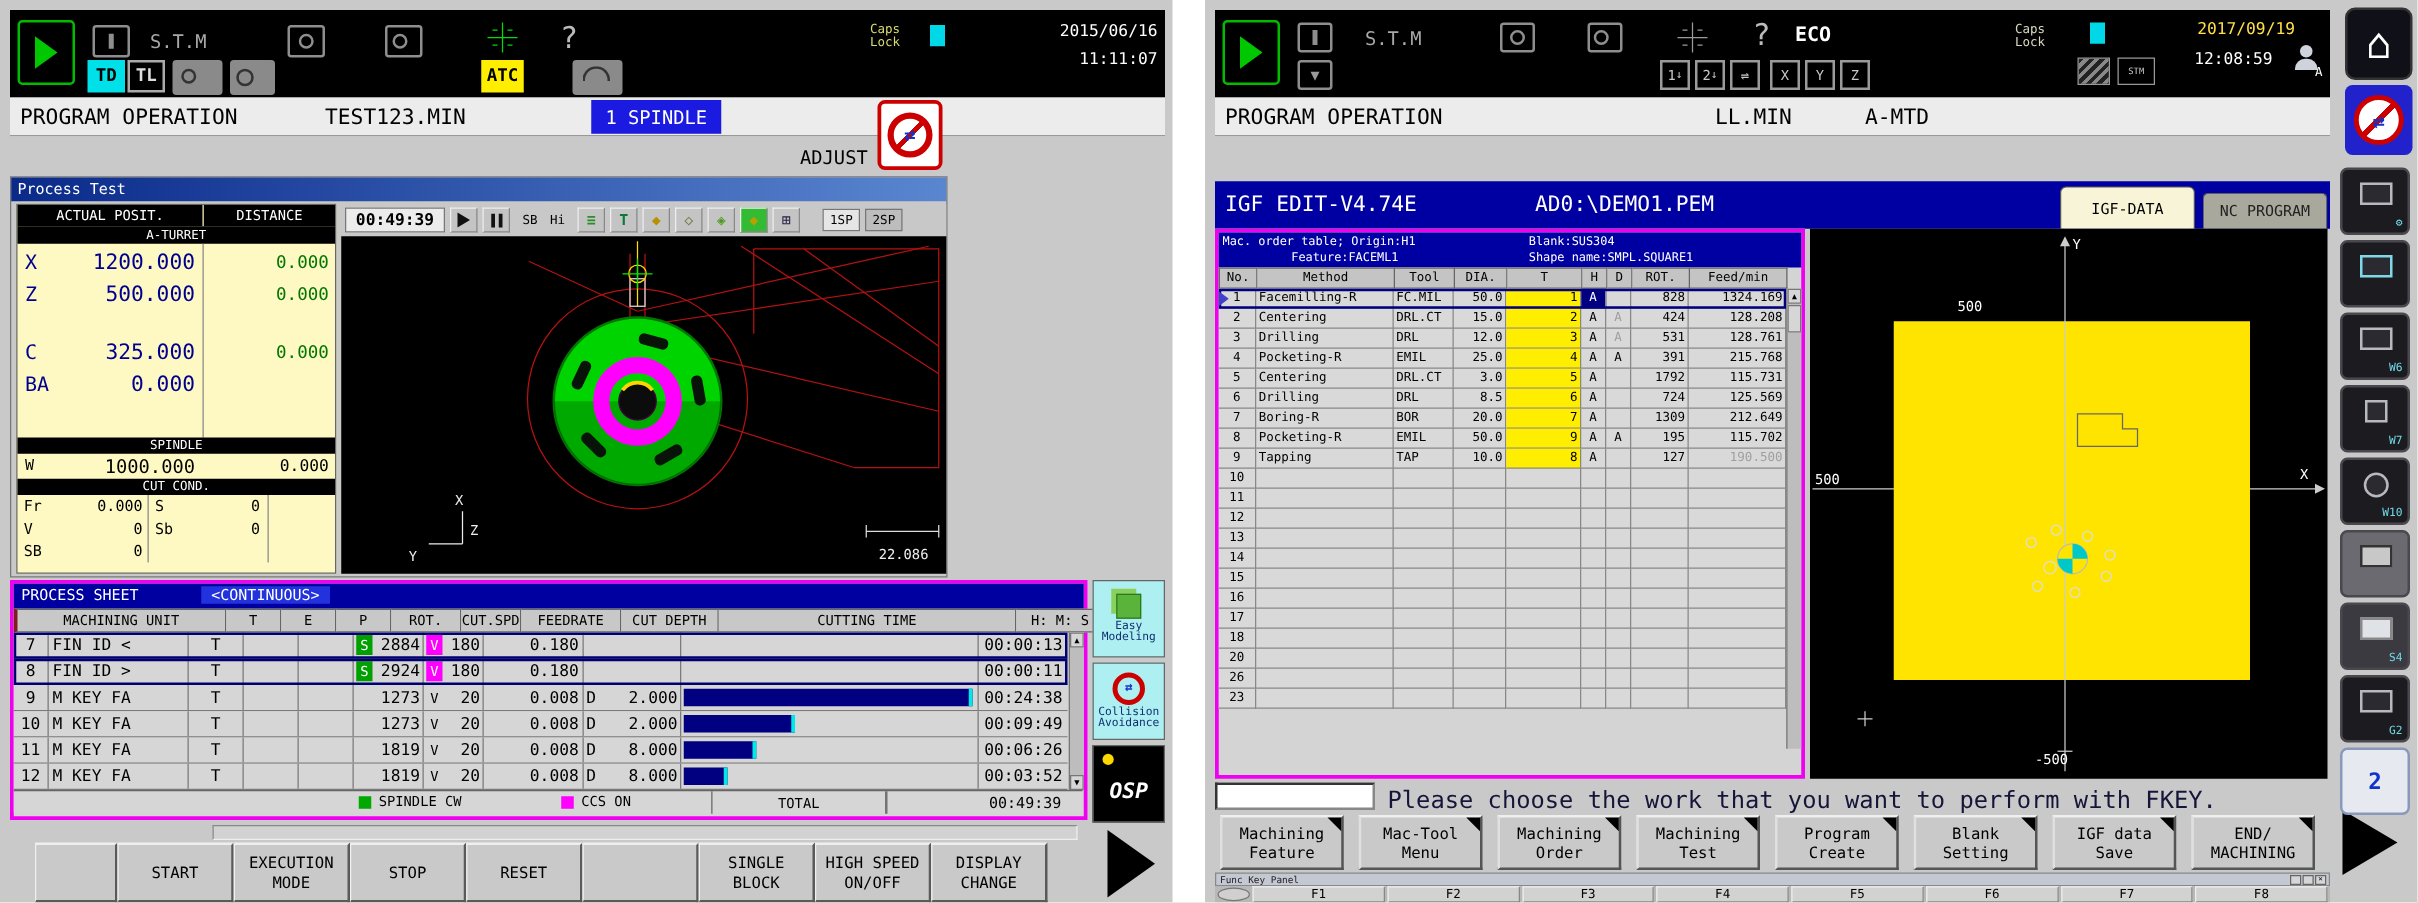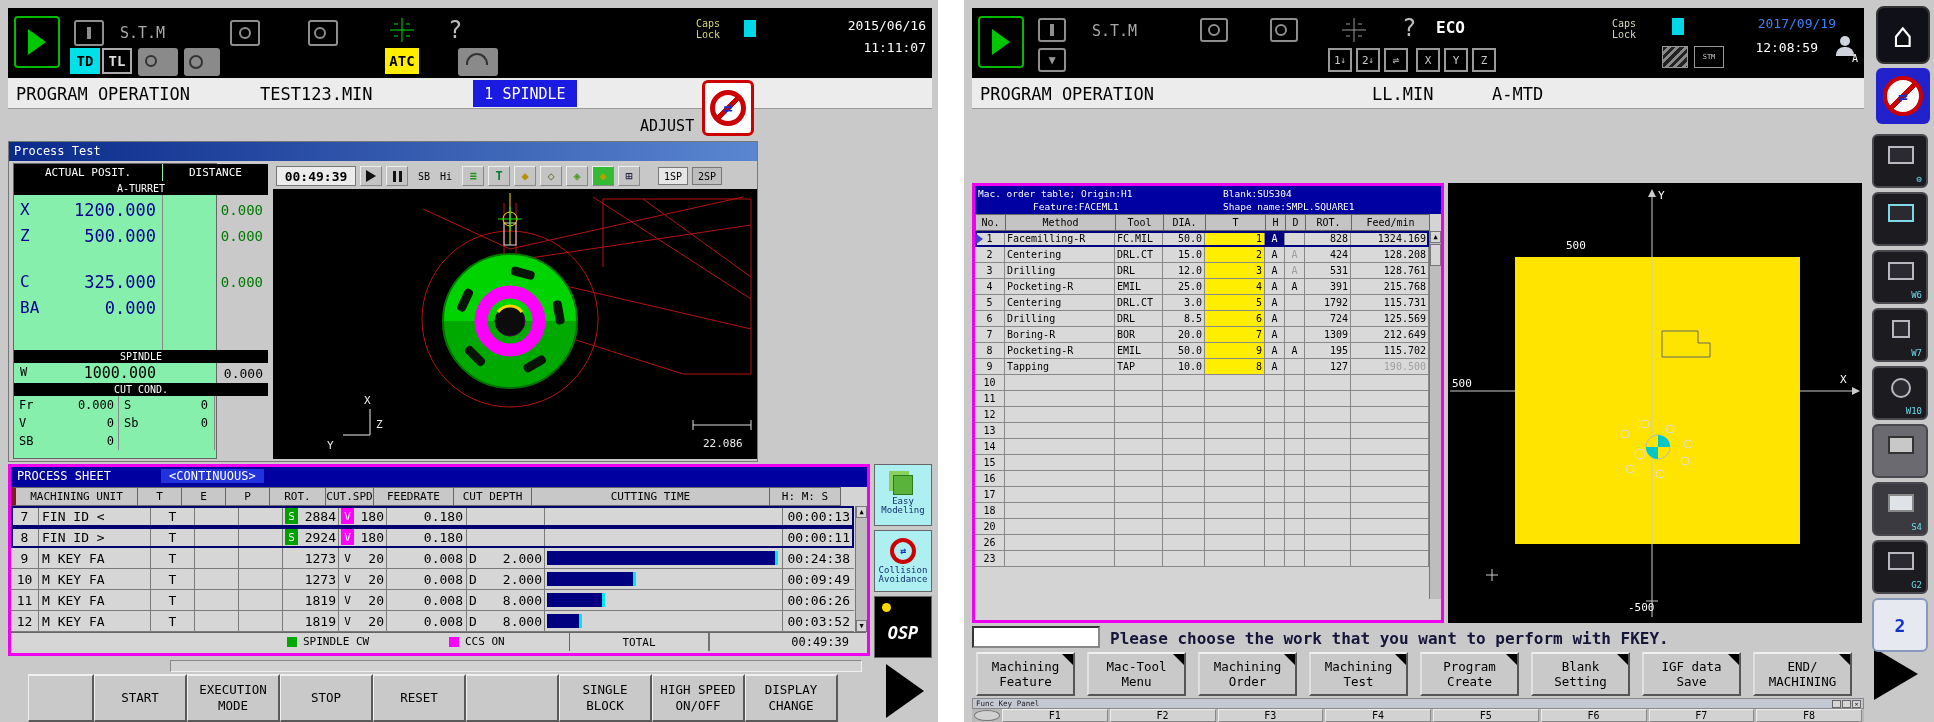--- a/index.html
+++ b/index.html
@@ -125,21 +125,21 @@
   <div class="a" style="left:8px;top:109px;width:924px;height:32px;background:#c9c9c9">
     <span class="a" style="left:632px;top:8px;font-size:15px">ADJUST</span>
   </div>
   <div class="redicon" style="left:702px;top:80px;width:52px;height:56px">
         <div class="ring">⇄</div>
       </div>
 
   <div class="winframe" style="left:8px;top:141px;width:750px;height:321px">
     <div class="wintitle">Process Test</div>
 
-    <div class="a" style="left:4px;top:21px;width:204px;height:296px;background:#86efac;border:1px solid #666">
+    <div class="a" style="left:4px;top:21px;width:256px;height:296px;background:#fef9c3;border:1px solid #666">
       <div class="blkcell a" style="left:0;top:0;width:148px;height:17px">ACTUAL POSIT.</div>
       <div class="blkcell a" style="left:149px;top:0;width:105px;height:17px">DISTANCE</div>
       <div class="blkcell a" style="left:0;top:17px;width:254px;height:14px;font-size:10px">A-TURRET</div>
       <div class="a" style="left:148px;top:31px;width:1px;height:155px;background:#888"></div>
       <div class="a" style="left:6px;top:36px;font-size:16px;color:#000090">X</div>
       <div class="a" style="left:0;top:36px;width:142px;text-align:right;font-size:17px;color:#000090">1200.000</div>
       <div class="a" style="left:149px;top:38px;width:100px;text-align:right;font-size:14px;color:#007700">0.000</div>
       <div class="a" style="left:6px;top:62px;font-size:16px;color:#000090">Z</div>
       <div class="a" style="left:0;top:62px;width:142px;text-align:right;font-size:17px;color:#000090">500.000</div>
       <div class="a" style="left:149px;top:64px;width:100px;text-align:right;font-size:14px;color:#007700">0.000</div>
@@ -255,21 +255,21 @@
       </div>
     </div>
   </div>
 
   <div class="sheet" style="left:8px;top:464px;width:862px;height:192px">
     <div class="sheettitle">
       <span style="margin-left:6px">PROCESS SHEET</span>
       <span style="position:absolute;left:150px;top:2px;background:#2233dd;padding:0 8px">&lt;CONTINUOUS&gt;</span>
     </div>
     <div class="pshead">
-      <div class="hc" style="width:127px;border-left:5px solid #7f1d1d">MACHINING UNIT</div>
+      <div class="hc" style="width:170px;border-left:3px solid #7f1d1d">MACHINING UNIT</div>
       <div class="hc" style="width:44px">T</div>
       <div class="hc" style="width:44px">E</div>
       <div class="hc" style="width:44px">P</div>
       <div class="hc" style="width:56px">ROT.</div>
       <div class="hc" style="width:48px">CUT.SPD</div>
       <div class="hc" style="width:80px">FEEDRATE</div>
       <div class="hc" style="width:78px">CUT DEPTH</div>
       <div class="hc" style="width:238px">CUTTING TIME</div>
       <div class="hc" style="width:71px">H: M: S</div>
     </div>
@@ -496,40 +496,46 @@
           <span>Y</span>
         </div>
     <div class="xyzbox a" style="left:500px;top:40px">
           <span>Z</span>
         </div>
     <div class="a pre" style="left:640px;top:10px;font-size:10px;color:#d8d8c0;line-height:1.1">Caps
 Lock</div>
     <div class="a" style="left:700px;top:10px;width:12px;height:17px;background:#00d8e8"></div>
     <div class="a" style="left:690px;top:38px;width:26px;height:22px;border:1px solid #999;background:repeating-linear-gradient(135deg,#222 0 3px,#888 3px 6px)"></div>
     <div class="a" style="left:722px;top:38px;width:30px;height:22px;border:1px solid #999;color:#ccc;font-size:7px;display:flex;align-items:center;justify-content:center">STM</div>
-    <div class="a" style="right:28px;top:8px;font-size:13px;color:#3b82f6">2017/09/19</div>
+    <div class="a" style="right:28px;top:8px;font-size:13px;color:#fde047">2017/09/19</div>
     <div class="a" style="right:46px;top:32px;font-size:13px;color:#fff">12:08:59</div>
     <div class="a" style="right:8px;top:28px;width:22px;height:26px">
       <div style="width:10px;height:10px;border-radius:50%;background:#cfd4dc;margin:0 auto"></div>
       <div style="width:18px;height:9px;border-radius:8px 8px 0 0;background:#cfd4dc;margin:1px auto 0"></div>
       <div style="position:absolute;right:-2px;bottom:-2px;color:#fff;font-size:10px">A</div>
     </div>
   </div>
   <div class="a" style="left:912px;top:6px;width:54px;height:58px;background:#101018;border:2px solid #333;border-radius:8px;display:flex;align-items:center;justify-content:center;color:#fff;font-size:34px">⌂</div>
 
   <div class="whitebar" style="left:8px;top:78px;width:892px;height:31px">
     <span class="a" style="left:8px;top:6px;font-size:17px">PROGRAM OPERATION</span>
     <span class="a" style="left:400px;top:6px;font-size:17px">LL.MIN</span>
     <span class="a" style="left:520px;top:6px;font-size:17px">A-MTD</span>
   </div>
   <div class="a" style="left:8px;top:109px;width:892px;height:36px;background:#c9c9c9"></div>
   <div class="a" style="left:912px;top:68px;width:54px;height:56px;background:#2222cc;border-radius:6px;display:flex;align-items:center;justify-content:center">
     <div style="width:40px;height:40px;background:#fff;border:4px solid #cc0000;border-radius:50%;display:flex;align-items:center;justify-content:center;color:#1530c8;font-weight:bold;background-image:linear-gradient(135deg,transparent 45%,#cc0000 45%,#cc0000 55%,transparent 55%)">⇄</div>
   </div>
 
+  <div class="igfbar" style="left:8px;top:145px;width:892px;height:38px">
+    <span class="a" style="left:8px;top:9px;font-size:17px">IGF EDIT-V4.74E</span>
+    <span class="a" style="left:256px;top:9px;font-size:17px">AD0:\DEMO1.PEM</span>
+    <div class="tab" style="left:676px;top:4px;width:108px;height:34px;background:#f8f4d8;color:#000">IGF-DATA</div>
+    <div class="tab" style="left:790px;top:9px;width:100px;height:29px;background:#a8a89c;color:#222">NC PROGRAM</div>
+  </div>
 
   <div class="rtable" style="left:8px;top:183px;width:472px;height:440px">
     <div class="rinfo">
       <span class="a" style="left:3px;top:2px">Mac. order table; Origin:H1</span>
       <span class="a" style="left:248px;top:2px">Blank:SUS304</span>
       <span class="a" style="left:58px;top:15px">Feature:FACEML1</span>
       <span class="a" style="left:248px;top:15px">Shape name:SMPL.SQUARE1</span>
     </div>
     <div class="rhead">
       <div class="hc" style="width:31px;border-left:1px solid #666">No.</div>
@@ -807,21 +813,21 @@
       <path d="M38,392 H50 M44,386 V398" stroke="#cccccc"></path>
       <text x="210" y="16" font-size="11" fill="#fff">Y</text>
       <text x="392" y="200" font-size="11" fill="#fff">X</text>
       <text x="118" y="66" font-size="11" fill="#fff">500</text>
       <text x="4" y="204" font-size="11" fill="#fff">500</text>
       <text x="180" y="428" font-size="11" fill="#fff">-500</text>
     </svg>
   </div>
 
   <div class="a" style="left:8px;top:626px;width:128px;height:22px;background:#fff;border:2px inset #888"></div>
-  <div class="a" style="left:146px;top:629px;font-size:16px;font-weight:bold;color:#15153a">Please choose the work that you want to perform with FKEY.</div>
+  <div class="a" style="left:146px;top:629px;font-size:19px;font-weight:normal;color:#15153a">Please choose the work that you want to perform with FKEY.</div>
 
   <div class="a" style="left:12px;top:652px;width:876px;height:44px;display:flex;gap:12px">
     <div class="fkey"><span class="pre">Machining
 Feature</span></div>
         <div class="fkey"><span class="pre">Mac-Tool
 Menu</span></div>
         <div class="fkey"><span class="pre">Machining
 Order</span></div>
         <div class="fkey"><span class="pre">Machining
 Test</span></div>

